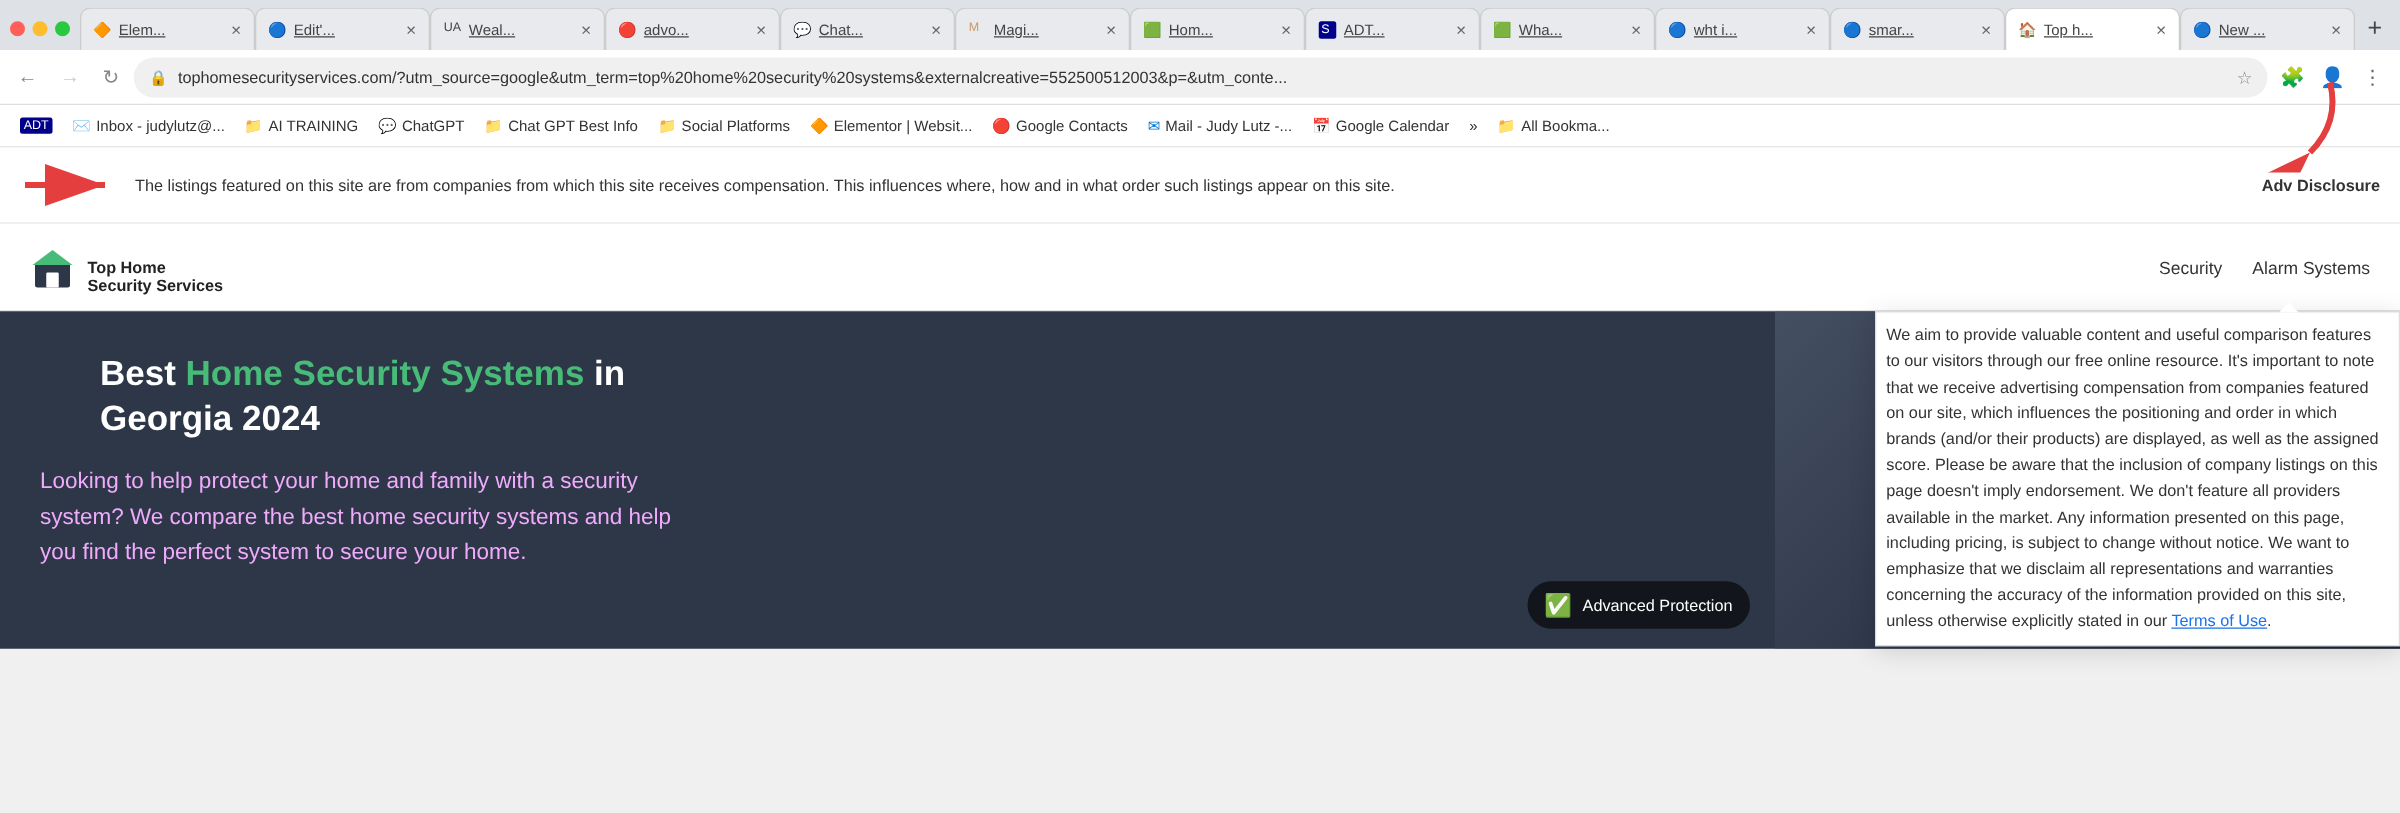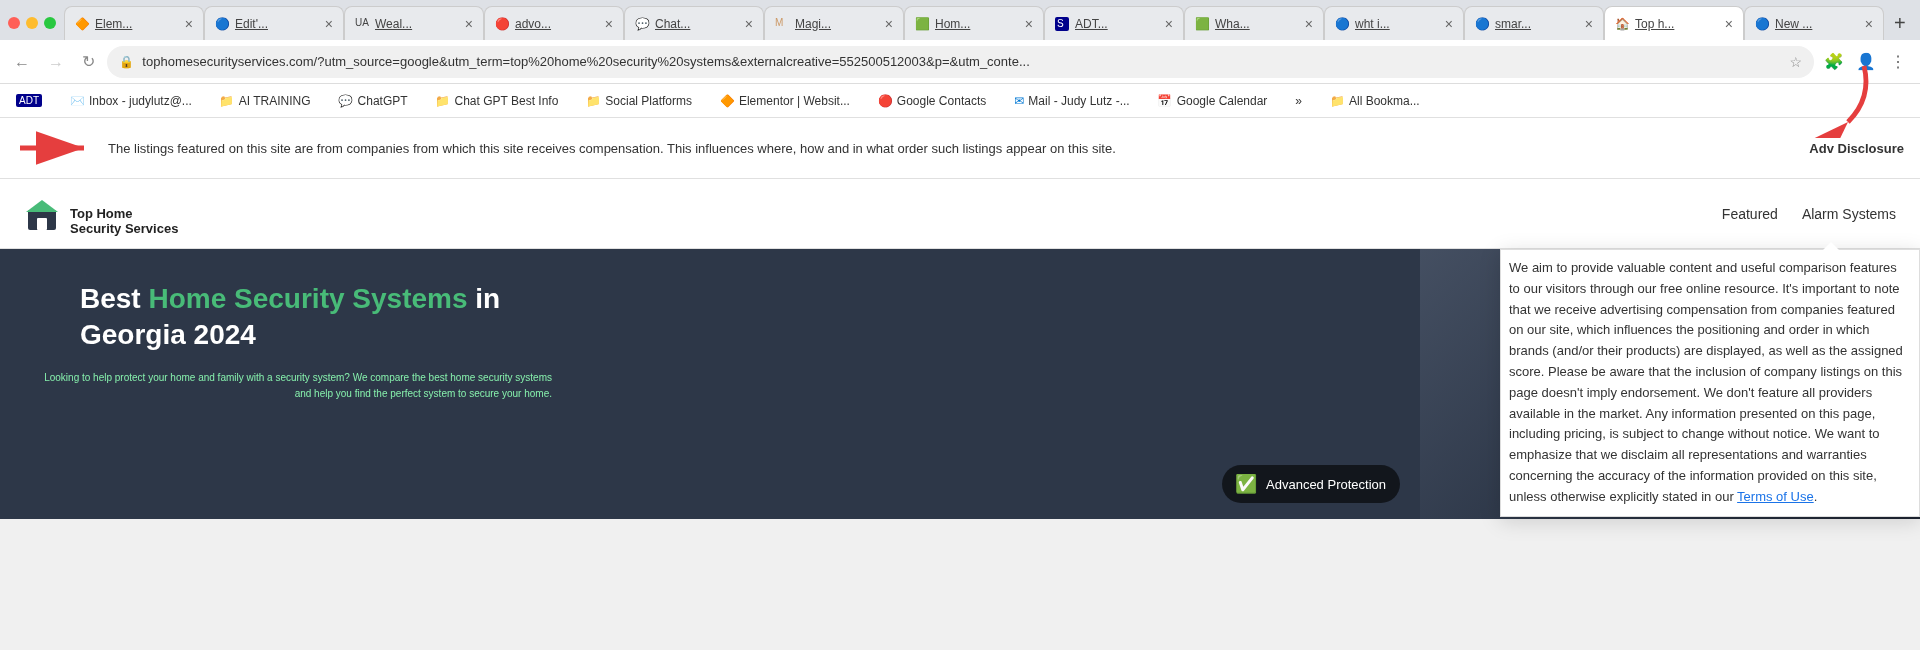--- a/index.html
+++ b/index.html
@@ -75,21 +75,21 @@
     .nav-right-icons { display: flex; align-items: center; gap: 4px; }
     .nav-icon-btn { background: none; border: none; cursor: pointer; width: 28px; height: 28px; border-radius: 50%; display: flex; align-items: center; justify-content: center; font-size: 16px; color: #666; }
 
     
     .bookmarks-bar {
       display: flex;
       align-items: center;
       background: #fff;
       height: 34px;
       padding: 0 8px;
-      gap: 12px;
+      gap: 0;
       border-bottom: 1px solid #e0e0e0;
       overflow: hidden;
     }
     .bookmark-item {
       display: flex;
       align-items: center;
       gap: 4px;
       padding: 4px 8px;
       border-radius: 4px;
       cursor: pointer;
@@ -165,25 +165,24 @@
     .hero-title {
       font-size: 28px;
       font-weight: 700;
       color: #fff;
       line-height: 1.3;
       margin-bottom: 16px;
       margin-left: 48px;
     }
     .hero-title .highlight { color: #48bb78; }
     .hero-subtitle {
-      font-size: 10px;
-      color: #86efac;
+      font-size: 18px;
+      color: #f0abfc;
       line-height: 1.6;
       max-width: 520px;
-      text-align: right;
     }
     .hero-image-overlay {
       position: absolute;
       right: 0;
       top: 0;
       bottom: 0;
       width: 500px;
       background: linear-gradient(135deg, #4a5568 0%, #2d3748 50%, #1a202c 100%);
       opacity: 0.8;
     }
@@ -406,21 +405,21 @@
         <rect x="4" y="14" width="28" height="20" rx="2" fill="#2d3748"></rect>
         <polygon points="18,4 2,16 34,16" fill="#48bb78"></polygon>
         <rect x="13" y="22" width="10" height="12" rx="1" fill="#fff"></rect>
       </svg>
       <div>
         <div style="font-size:13px;font-weight:700;margin-top:15px;">Top Home</div>
         <div style="font-size:13px;font-weight:700;">Security Services</div>
       </div>
     </div>
     <nav class="nav-links">
-      <span class="nav-link">Featured</span>
+      <span class="nav-link">Security</span>
       <span class="nav-link">Alarm Systems</span>
     </nav>
   </div>
 
   <div style="position:relative;">
 
     <div class="hero">
       <div class="hero-content">
         <h1 class="hero-title">
           <span>Best </span><span class="highlight">Home Security Systems</span><span> in Georgia 2024</span>

